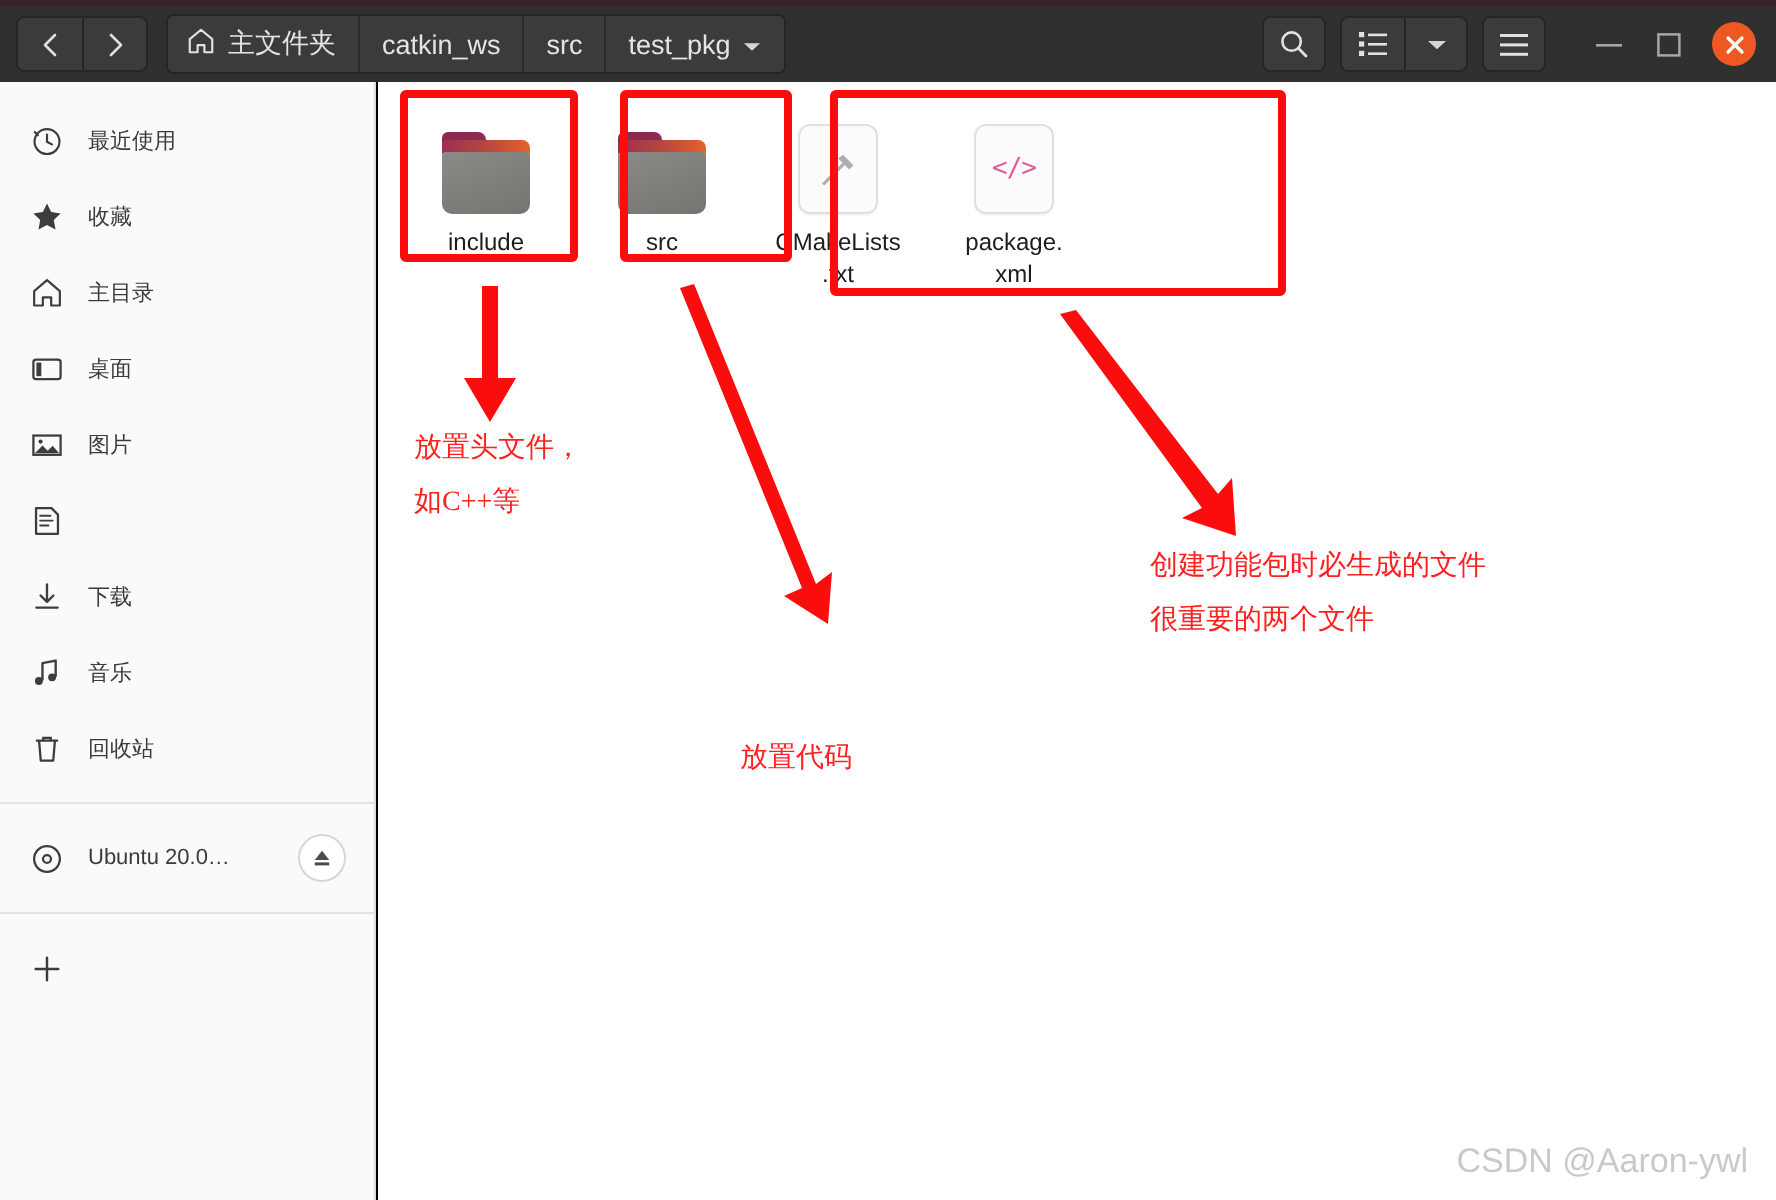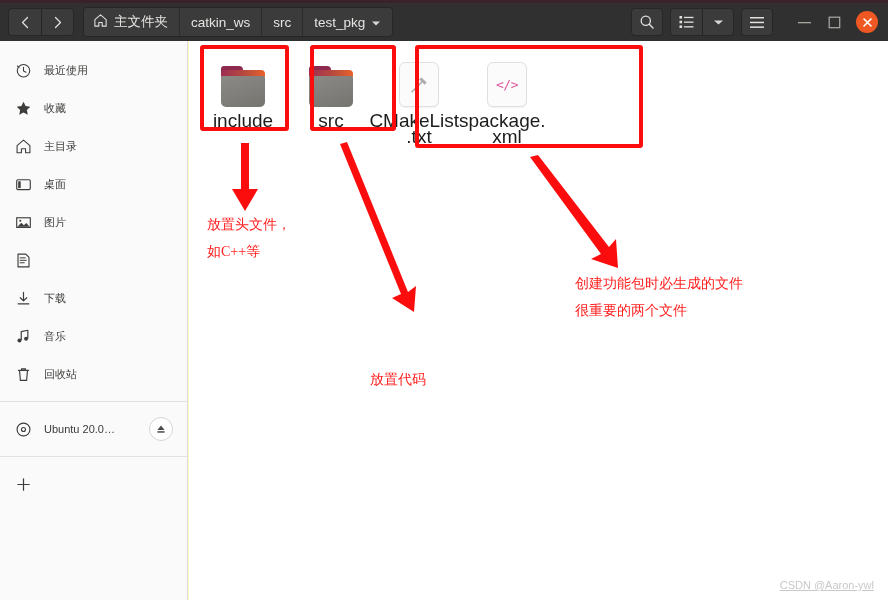--- a/index.html
+++ b/index.html
@@ -9,21 +9,21 @@
     height: 600px;
     overflow: hidden;
     font-family: "Liberation Sans", "DejaVu Sans", sans-serif;
     background: #ffffff;
   }
 
   #app {
     position: relative;
     width: 727px;
     height: 600px;
-    background: #fef9c3;
+    background: #000000;
   }
 
   
   .top-accent {
     position: absolute;
     top: 0; left: 0;
     width: 888px; height: 3px;
     background: #3a2228;
   }
 
@@ -163,21 +163,21 @@
     flex-direction: column;
     align-items: center;
     cursor: pointer;
   }
   .fileitem .iconwrap {
     width: 54px; height: 52px;
     display: flex; align-items: flex-end; justify-content: center;
     margin-bottom: 6px;
   }
   .fname {
-    font-size: 19px;
+    font-size: 12px;
     color: #1d1d1b;
     text-align: center;
     line-height: 16px;
     white-space: pre-line;
   }
 
   
   .folder { position: relative; width: 48px; height: 41px; }
   .folder .tab {
     position: absolute; top: 0; left: 2px;
@@ -227,23 +227,22 @@
     font-size: 14px;
     line-height: 27px;
     white-space: pre-line;
     font-family: Liberation Serif, serif;
   }
   .arrow-svg { position: absolute; pointer-events: none; }
 
   .watermark {
     position: absolute;
     right: 14px; bottom: 9px;
-    font-size: 11px;
+    font-size: 17px;
     color: #c9c9c9;
-    text-decoration: underline;
   }
 </style>
 </head>
 <body>
 
 <div id="app">
 
   <div class="top-accent"></div>
 
   <div class="headerbar">

